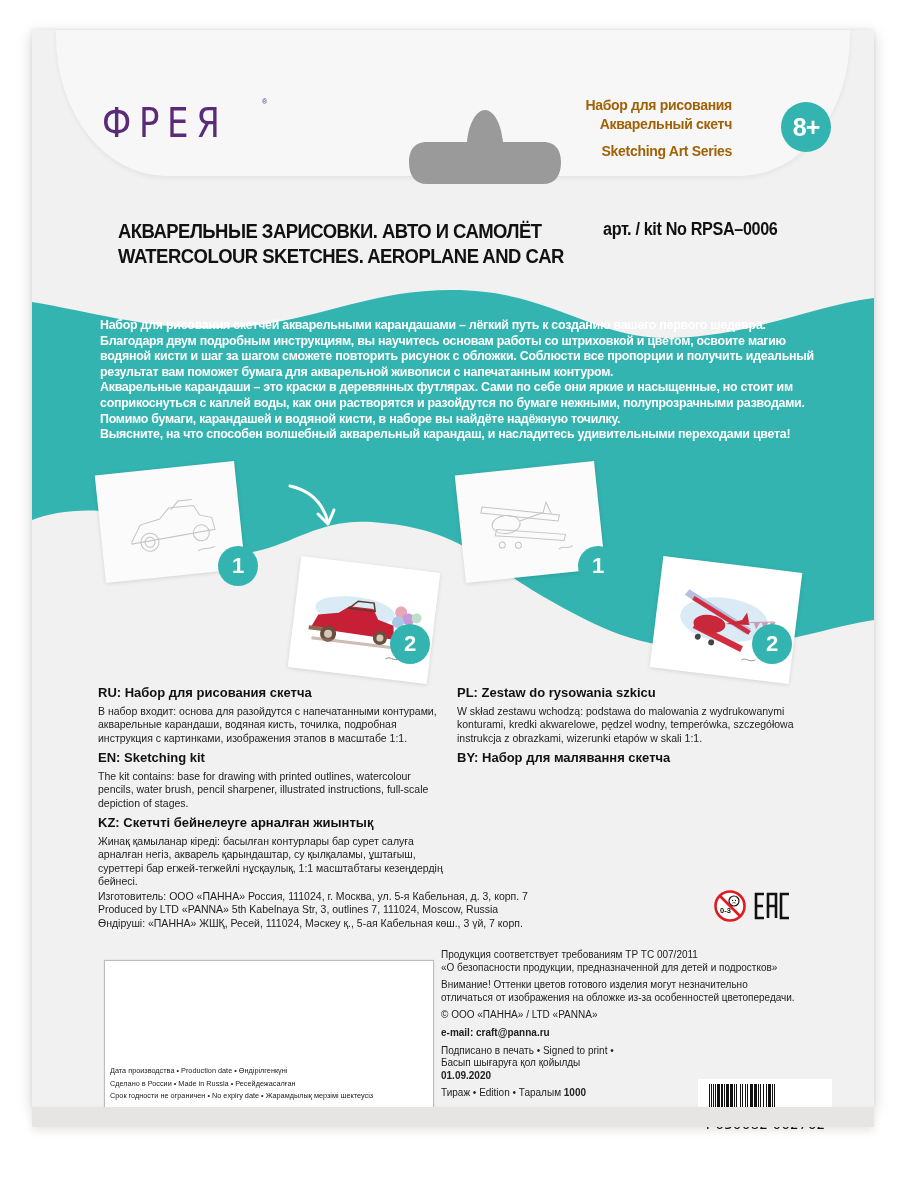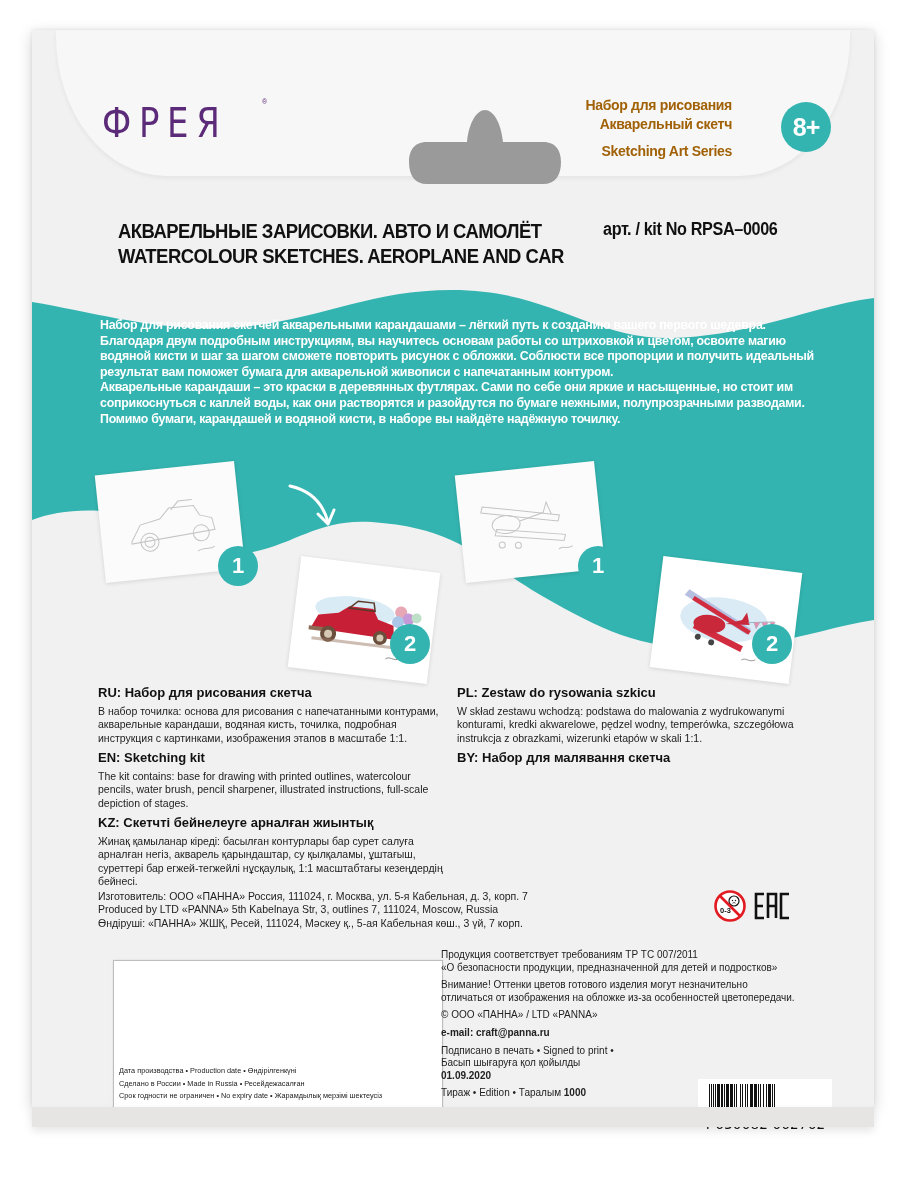--- a/index.html
+++ b/index.html
@@ -82,21 +82,21 @@
   .info-col p { margin-bottom: 6px; }
   .col-left { left: 66px; top: 656px; width: 350px; }
   .col-right { left: 425px; top: 656px; width: 360px; }
 
   .maker { position: absolute; left: 66px; top: 860px; font-size: 10.5px; line-height: 13.4px; color: #222; white-space: nowrap; }
 
   .safety-icon { position: absolute; left: 681px; top: 859px; width: 34px; height: 34px; }
   .eac-mark { position: absolute; left: 722px; top: 862px; width: 38px; height: 28px; }
 
   .date-box {
-    position: absolute; left: 81px; top: 930px; width: 330px; height: 150px;
+    position: absolute; left: 72px; top: 930px; width: 330px; height: 150px;
     background: #fff; border: 1px solid #bdbdbd; box-shadow: 0 0 2px rgba(0,0,0,0.1);
   }
   .date-box .lines { position: absolute; left: 5px; bottom: 6px; font-size: 7.3px; line-height: 12.6px; color: #222; white-space: nowrap; }
 
   .legal { position: absolute; left: 409px; top: 919px; width: 400px; font-size: 10px; line-height: 12.6px; color: #222; }
   .legal p { margin-bottom: 5px; }
   .legal .bold { font-weight: bold; }
 
   .barcode-box {
     position: absolute; left: 666px; top: 1049px; width: 134px; height: 63px; background: #fff;
@@ -138,20 +138,21 @@
 
   <svg class="teal-band" width="842" height="440" viewBox="0 0 842 440">
     <path d="M0 72 C60 82 120 100 190 98 C280 95 330 60 420 60 C520 60 560 110 640 108 C720 106 780 76 842 68
              L842 390 C790 398 740 420 660 418 C600 416 560 395 500 360 C440 322 420 298 340 292 C280 288 260 320 200 325 C150 328 130 290 80 282 C50 278 20 282 0 290 Z" fill="#33b4b0"></path>
   </svg>
 
   <div class="desc">
     <p>Набор для рисования скетчей акварельными карандашами – лёгкий путь к созданию вашего первого шедевра. Благодаря двум подробным инструкциям, вы научитесь основам работы со штриховкой и цветом, освоите магию водяной кисти и шаг за шагом сможете повторить рисунок с обложки. Соблюсти все пропорции и получить идеальный результат вам поможет бумага для акварельной живописи с напечатанным контуром.</p>
     <p>Акварельные карандаши – это краски в деревянных футлярах. Сами по себе они яркие и насыщенные, но стоит им соприкоснуться с каплей воды, как они растворятся и разойдутся по бумаге нежными, полупрозрачными разводами.</p>
     <p>Помимо бумаги, карандашей и водяной кисти, в наборе вы найдёте надёжную точилку.</p>
+    <p>Выясните, на что способен волшебный акварельный карандаш, и насладитесь удивительными переходами цвета!</p>
   </div>
 
   <div class="step-card sketch" style="left:68px; top:438px; width:140px; height:108px; transform: rotate(-6deg);">
     <svg width="140" height="108" viewBox="0 0 140 108">
       <g fill="none" stroke="#c4c4c4" stroke-width="1">
         <path d="M30 70 L40 54 L60 50 L70 40 L95 40 L100 50 L112 54 L114 66 L30 72 Z"></path>
         <circle cx="48" cy="72" r="9"></circle>
           <circle cx="48" cy="72" r="5"></circle>
         <circle cx="100" cy="68" r="8"></circle>
         <path d="M72 42 L80 34 L94 34"></path>
@@ -218,21 +219,21 @@
         <circle cx="58" cy="80" r="3" fill="#444"></circle>
       <path d="M92 56 L118 52" stroke="#8ab" stroke-width="0.8"></path>
       <path d="M98 55 L101 61 L104 54 M106 54 L109 60 L112 53 M114 53 L117 58 L119 52" fill="#e48fb0" stroke="#9ab" stroke-width="0.5"></path>
       <path d="M90 94 C94 90 98 96 104 92" fill="none" stroke="#888" stroke-width="0.8"></path>
     </svg>
   </div>
   <div class="step-badge" style="left:720px; top:594px;">2</div>
 
   <div class="info-col col-left">
     <h4>RU: Набор для рисования скетча</h4>
-    <p>В набор точилка: основа для рисования с напечатанными контурами, акварельные карандаши, водяная кисть, точилка, подробная инструкция с картинками, изображения этапов в масштабе 1:1.</p>
+    <p>В набор входит: основа для разойдутся с напечатанными контурами, акварельные карандаши, водяная кисть, точилка, подробная инструкция с картинками, изображения этапов в масштабе 1:1.</p>
     <h4>EN: Sketching kit</h4>
     <p>The kit contains: base for drawing with printed outlines, watercolour pencils, water brush, pencil sharpener, illustrated instructions, full-scale depiction of stages.</p>
     <h4>KZ: Скетчті бейнелеуге арналған жиынтық</h4>
     <p>Жинақ қамыланар кіреді: басылған контурлары бар сурет салуға арналған негіз, акварель қарындаштар, су қылқаламы, ұштағыш, суреттері бар егжей-тегжейлі нұсқаулық, 1:1 масштабтағы кезеңдердің бейнесі.</p>
   </div>
 
   <div class="info-col col-right">
     <h4>PL: Zestaw do rysowania szkicu</h4>
     <p>W skład zestawu wchodzą: podstawa do malowania z wydrukowanymi konturami, kredki akwarelowe, pędzel wodny, temperówka, szczegółowa instrukcja z obrazkami,  wizerunki etapów w skali 1:1.</p>
     <h4>BY: Набор для малявання скетча</h4>

